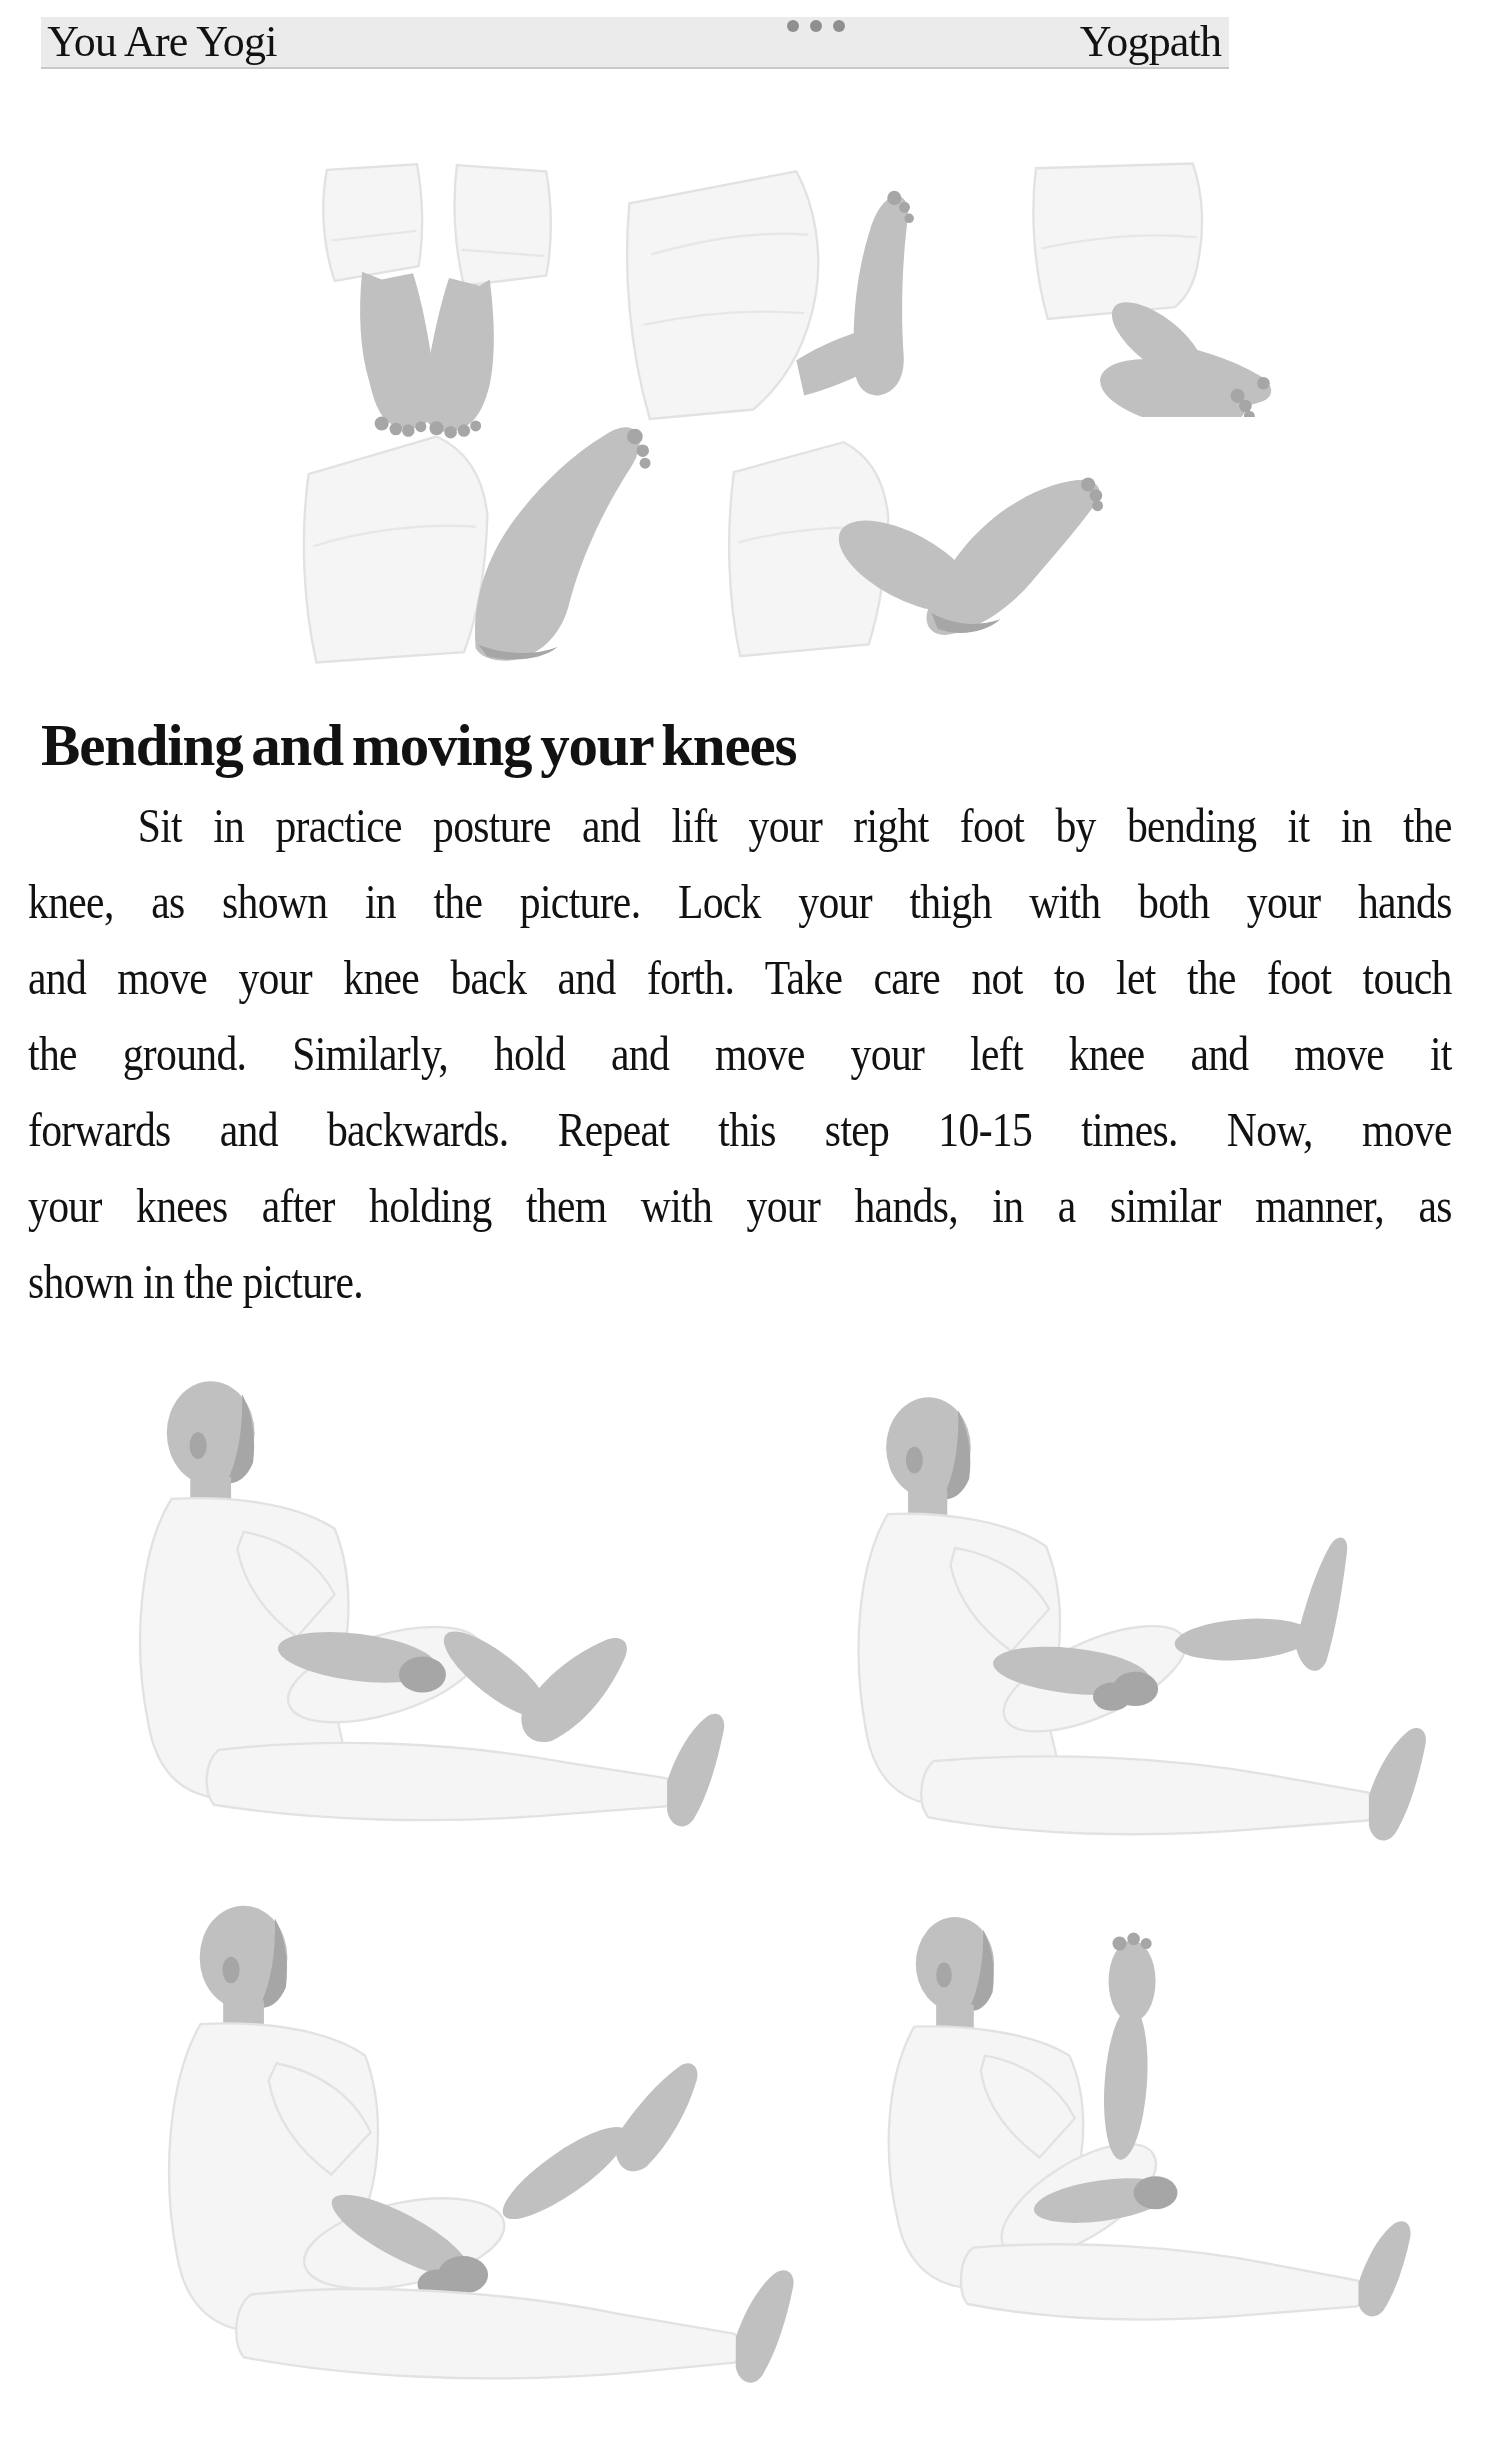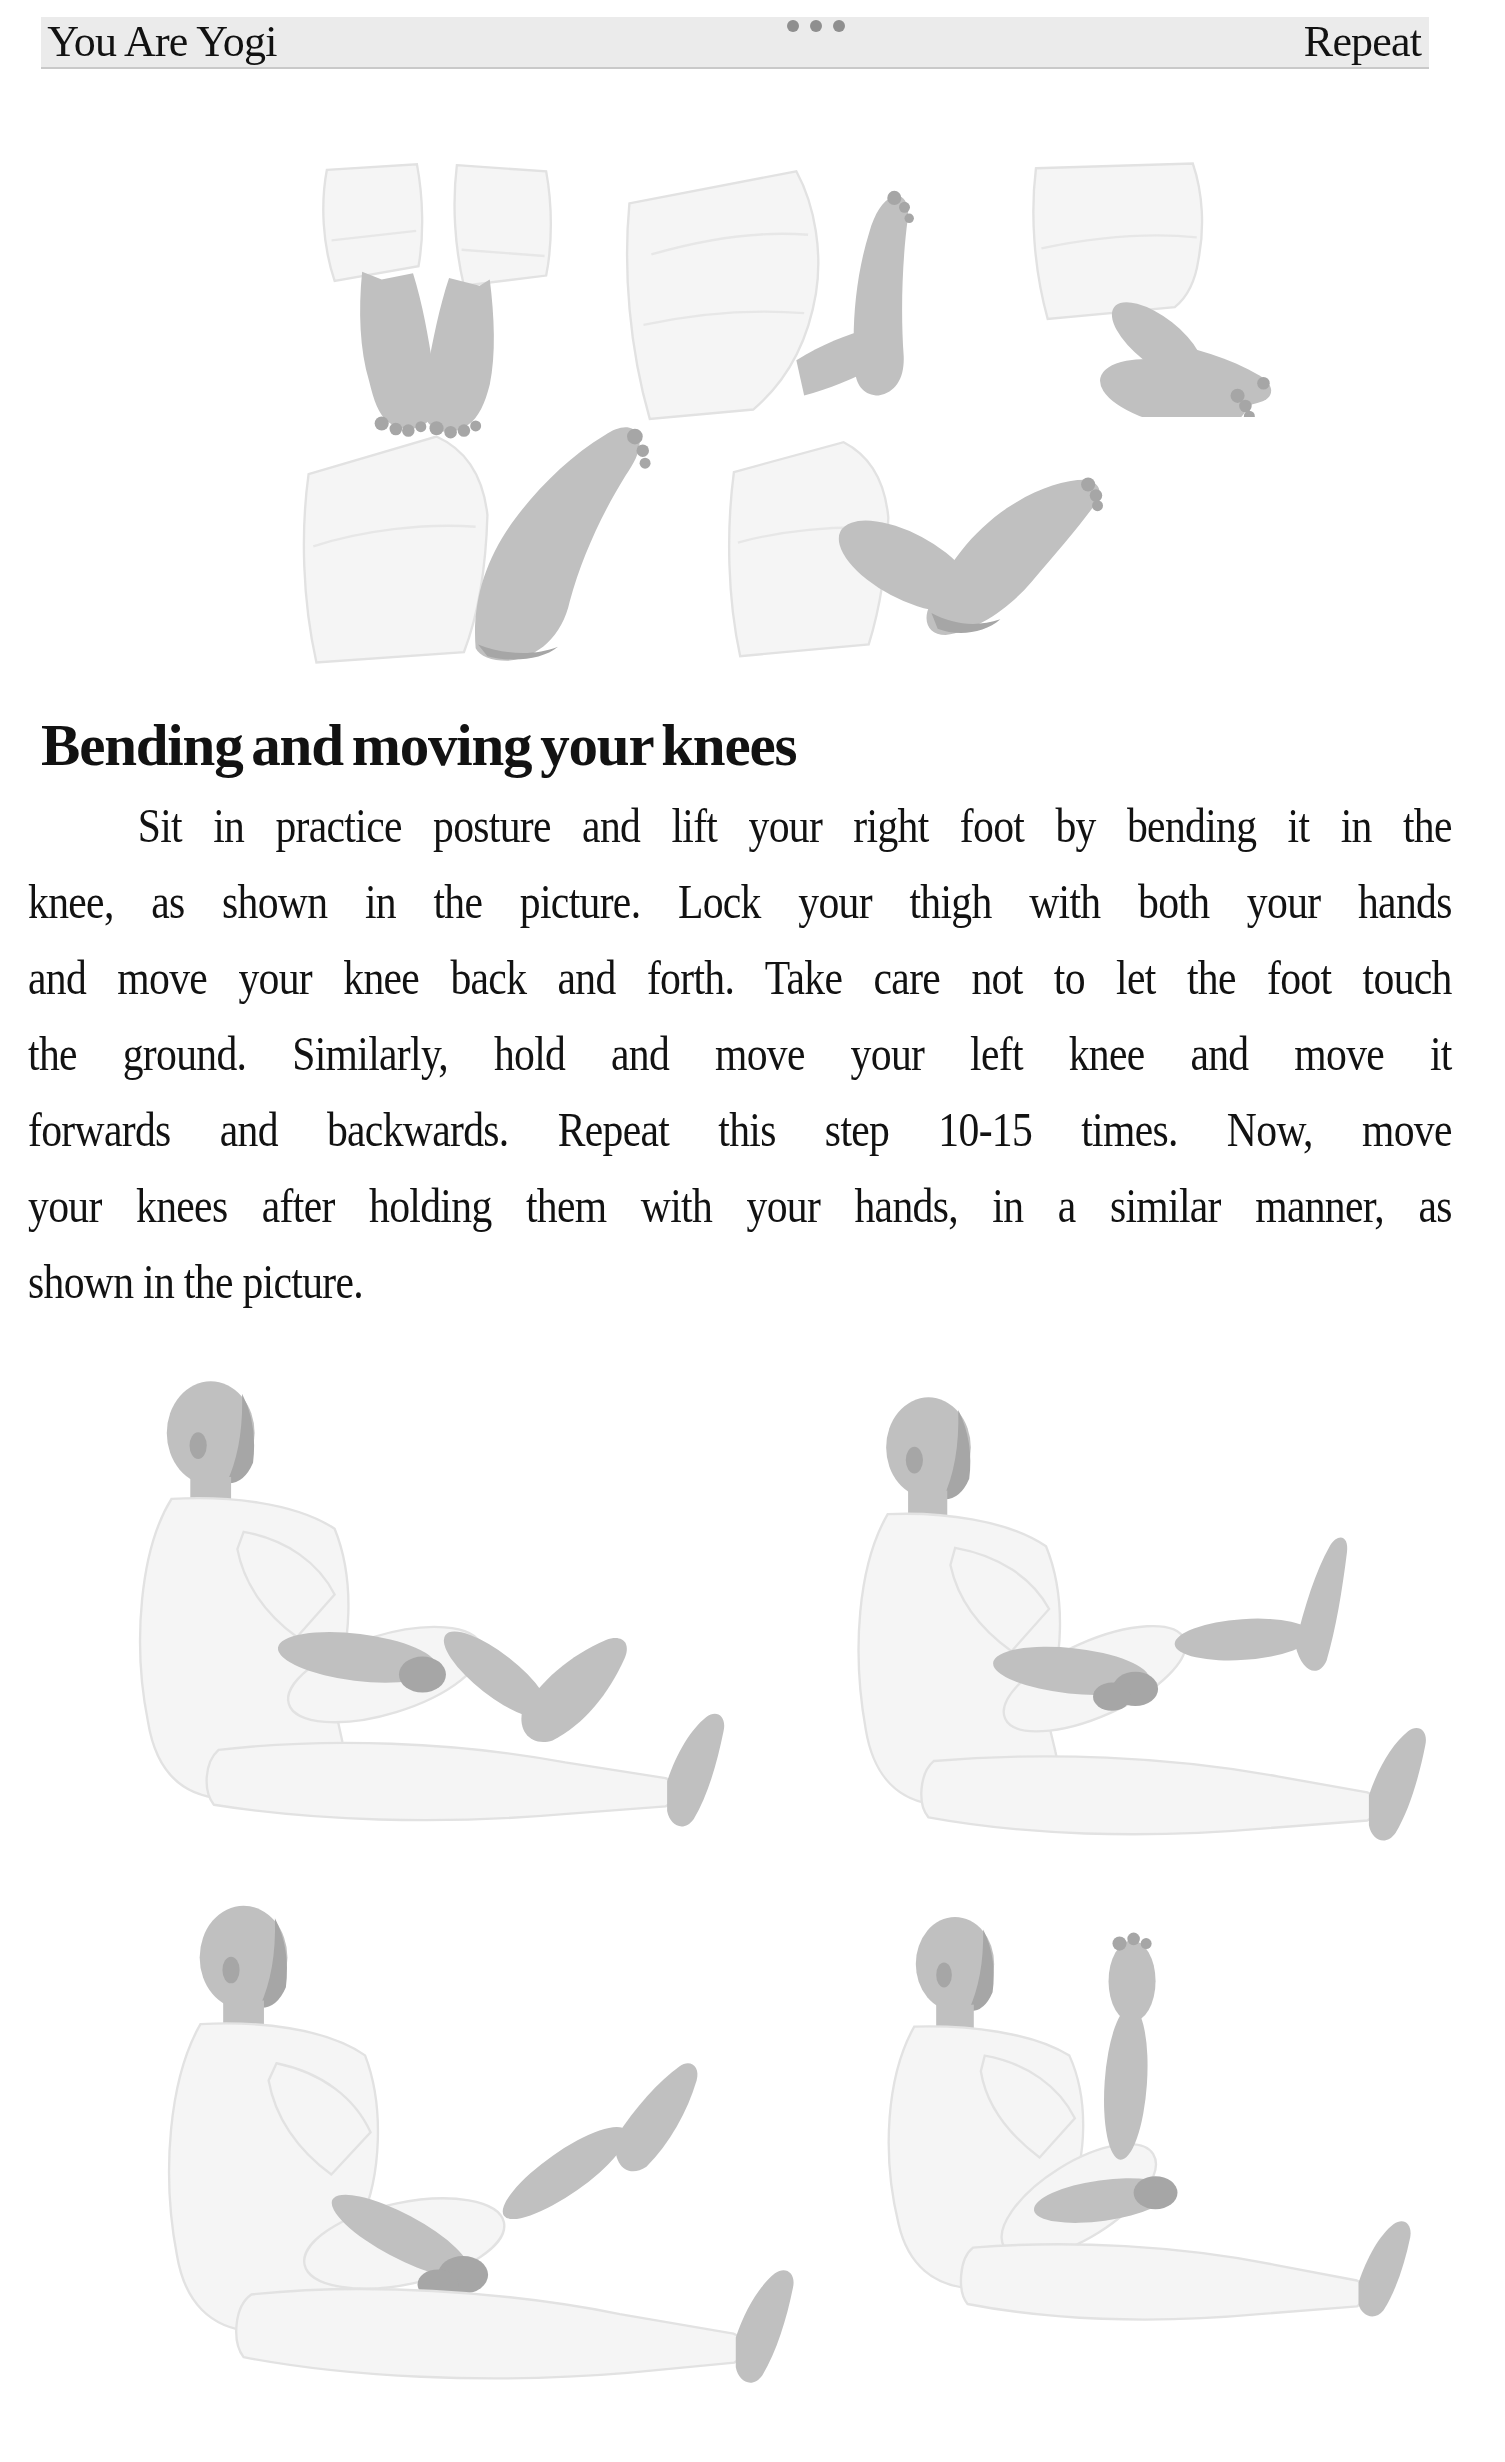--- a/index.html
+++ b/index.html
@@ -3,21 +3,21 @@
 <meta charset="utf-8">
 <style>
   html,body{margin:0;padding:0;background:#ffffff;}
   .page{
     position:relative;width:1506px;height:2462px;background:#ffffff;
     font-family:"Liberation Serif", serif;color:#121212;overflow:hidden;
   }
 
   
   .reader-bar{
-    position:absolute;left:41px;top:17px;width:1388px;height:50px;
+    position:absolute;left:41px;top:17px;width:1188px;height:50px;
     background:#ebebeb;border-bottom:2.4px solid #c9c9c9;
     display:flex;align-items:center;justify-content:space-between;
   }
   .bar-title{font-size:44px;letter-spacing:-0.8px;line-height:50px;white-space:nowrap;}
   .bar-title.left{margin-left:6.3px;}
   .bar-title.right{margin-right:7.8px;}
   .menu-dots{
     position:absolute;left:787px;top:20.4px;width:58px;height:12.5px;
     display:flex;justify-content:space-between;cursor:pointer;
   }
@@ -59,21 +59,21 @@
   .tline.first{padding-left:129px;width:1546px;}
   .tline.last{text-align-last:left;}
 </style>
 </head>
 <body>
 
 <div class="page">
 
   <header class="reader-bar">
     <span class="bar-title left">You Are Yogi</span>
-    <span class="bar-title right">Repeat</span>
+    <span class="bar-title right">Yogpath</span>
   </header>
   <span class="menu-dots">
       <i></i>
       <i></i>
       <i></i>
     </span>
 
   <section class="feet-collage" aria-label="ankle and foot movement photo series">
 
     <figure class="photo fA" aria-label="both-feet-toes-pointing-down">

